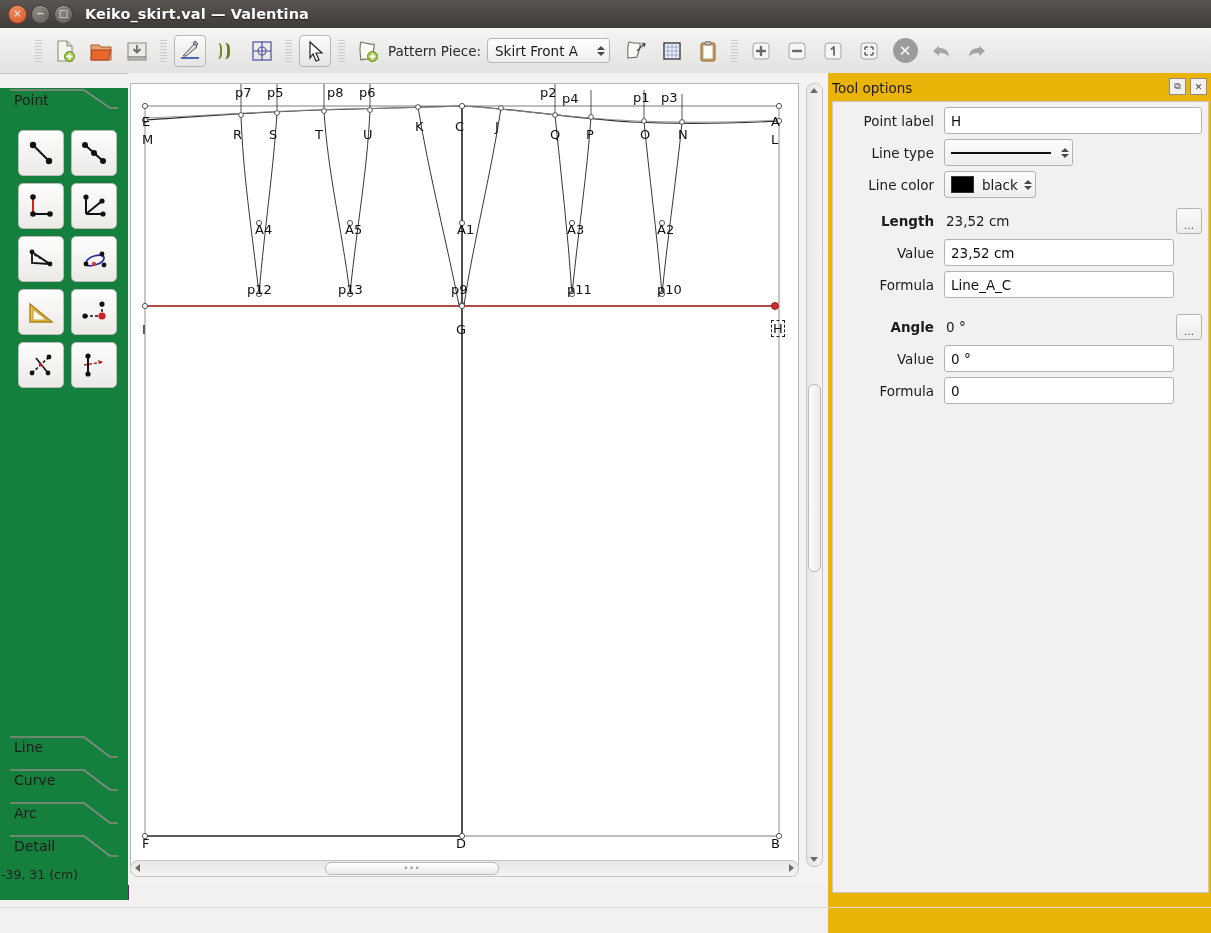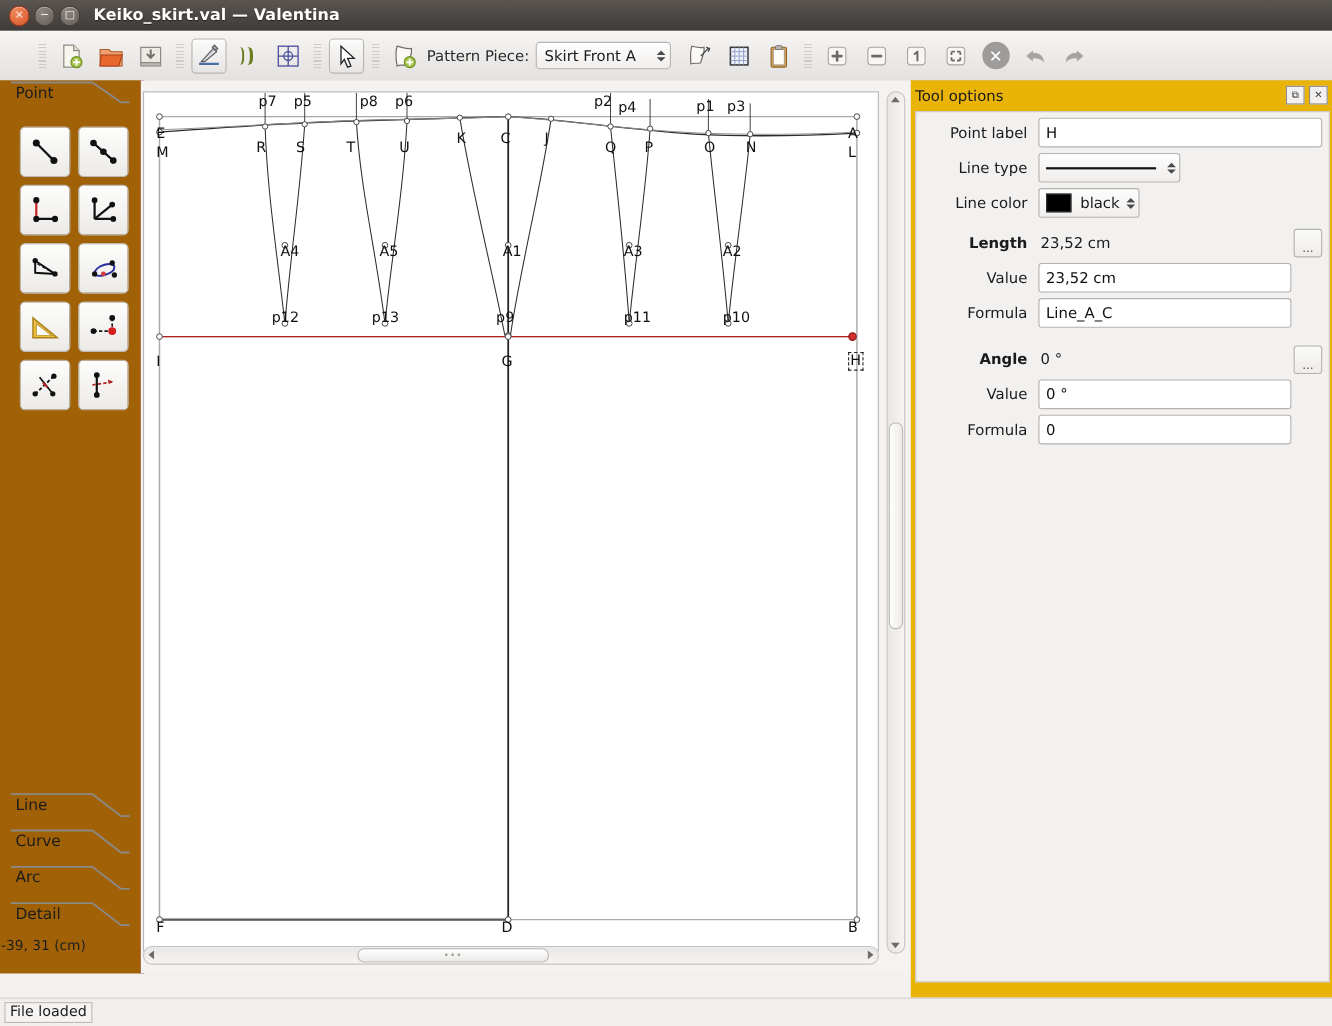--- a/index.html
+++ b/index.html
@@ -51,22 +51,22 @@
   .combo .cval{flex:1;white-space:nowrap;}
   .spin{display:flex;flex-direction:column;justify-content:center;gap:2px;margin-left:6px;}
   .spin i{display:block;width:0;height:0;border-left:4px solid transparent;border-right:4px solid transparent;}
   .spin i.up{border-bottom:4px solid #4a4a4a;}
   .spin i.dn{border-top:4px solid #4a4a4a;}
   .circ{width:25px;height:25px;border-radius:50%;background:#9e9c9a;
         display:flex;align-items:center;justify-content:center;color:#fff;font-size:15px;}
 
   
   .leftdock{
-    position:absolute;left:0;top:73px;width:128px;height:812px;
-    background:#a16207;border-right:3px solid #701a75;
+    position:absolute;left:0;top:88px;width:128px;height:812px;
+    background:#15803d;border-right:1px solid #701a75;
   }
   .sect{position:relative;height:30px;}
   .sect .stitle{position:absolute;left:14px;top:4px;font-size:14px;color:#1c1c1c;}
   .sect .sline{position:absolute;left:10px;top:0;width:108px;height:28px;}
   .toolgrid{display:grid;grid-template-columns:46px 46px;gap:7px;padding:12px 0 0 18px;}
   .tool{width:44px;height:44px;border:1px solid #bdbab7;border-radius:5px;
         background:linear-gradient(to bottom,#fdfdfc,#eceae7);
         display:flex;align-items:center;justify-content:center;
         box-shadow:inset 0 1px 0 #fff;}
   .bottomsects{position:absolute;left:0;bottom:33px;width:128px;}
@@ -619,16 +619,13 @@
       </div>
 
       <div class="row">
         <div class="lbl">Formula</div>
         <div class="fld" style="margin-right:28px">0</div>
       </div>
     </div>
   </div>
 
   <div class="sepline"></div>
-  <div class="statusbar">
-    <div class="msg">File loaded</div>
-  </div>
 </div>
 
 </body></html>

